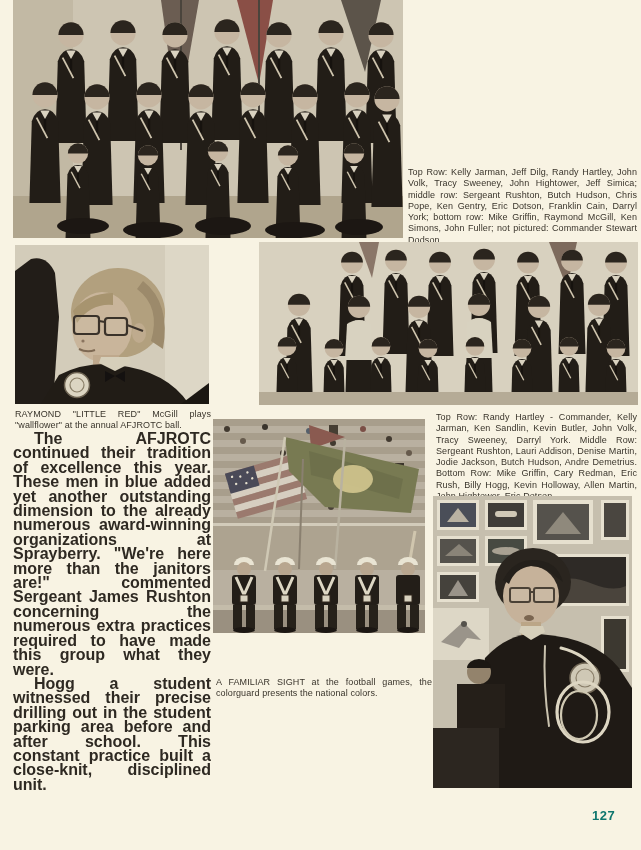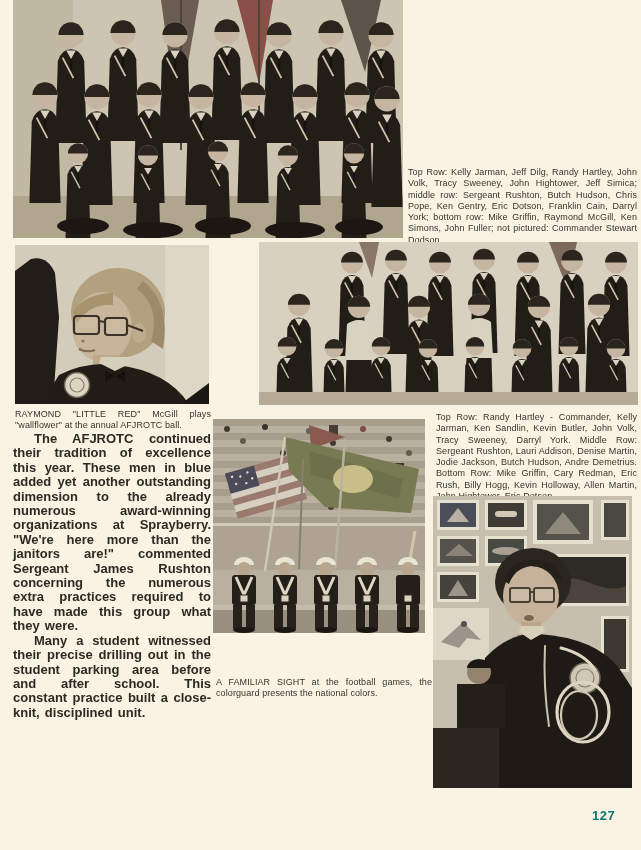--- a/index.html
+++ b/index.html
@@ -2,21 +2,21 @@
 <html><head>
 <meta charset="utf-8">
 <style>
   html,body{margin:0;padding:0;}
   body{width:641px;height:850px;background:#e9e2d0;font-family:"Liberation Sans", sans-serif;}
   .page{position:relative;width:641px;height:850px;background:#f8f3e3;overflow:hidden;}
   .photo{position:absolute;overflow:hidden;background:#cdc5b2;}
   .photo svg{display:block;width:100%;height:100%;}
   .caption{position:absolute;color:#39342b;font-size:9px;line-height:11.3px;text-align:justify;letter-spacing:.1px;}
   .caption p{margin:0 0 9px 0;}
-  .article{position:absolute;color:#2e2922;font-size:13px;line-height:14.4px;font-weight:bold;text-align:justify;word-spacing:1.5px;}
+  .article{position:absolute;color:#2e2922;font-size:16px;line-height:14.4px;font-weight:bold;text-align:justify;word-spacing:1.5px;}
   .article p{margin:0;text-indent:21px;}
   .pagenum{position:absolute;font-weight:bold;font-size:13px;color:#0f766e;letter-spacing:.5px;}
 </style>
 </head>
 <body>
 
 <div class="page">
 
   <div class="photo" style="left:13px;top:0;width:390px;height:238px;">
     <svg viewBox="0 0 390 238" preserveAspectRatio="none">
@@ -150,21 +150,21 @@
       <rect y="150" width="379" height="13" fill="#b5ab96"></rect>
     </svg>
   </div>
 
   <div class="caption" style="left:15px;top:409px;width:196px;">
     <p>RAYMOND "LITTLE RED" McGill plays "wallflower" at the annual AFJROTC ball.</p>
   </div>
 
   <div class="article" style="left:13px;top:432px;width:198px;">
     <p>The AFJROTC continued their tradition of excellence this year. These men in blue added yet another outstanding dimension to the already numerous award-winning organizations at Sprayberry. "We're here more than the janitors are!" commented Sergeant James Rushton concerning the numerous extra practices required to have made this group what they were.</p>
-    <p>Many a student witnessed their precise drilling out in the student parking area before and after school. This constant practice built a close-knit, disciplined unit.</p>
+    <p>Hogg a student witnessed their precise drilling out in the student parking area before and after school. This constant practice built a close-knit, disciplined unit.</p>
   </div>
 
   <div class="caption" style="left:436px;top:412px;width:201px;">
     <p>Top Row: Randy Hartley - Commander, Kelly Jarman, Ken Sandlin, Kevin Butler, John Volk, Tracy Sweeney, Darryl York. Middle Row: Sergeant Rushton, Lauri Addison, Denise Martin, Jodie Jackson, Butch Hudson, Andre Demetrius. Bottom Row: Mike Griffin, Cary Redman, Eric Rush, Billy Hogg, Kevin Holloway, Allen Martin, John Hightower, Eric Dotson.</p>
   </div>
 
   <div class="photo" style="left:213px;top:419px;width:212px;height:214px;">
     <svg viewBox="0 0 212 214" preserveAspectRatio="none">
       <rect width="212" height="214" fill="#b9b0a0"></rect>
       <g>

